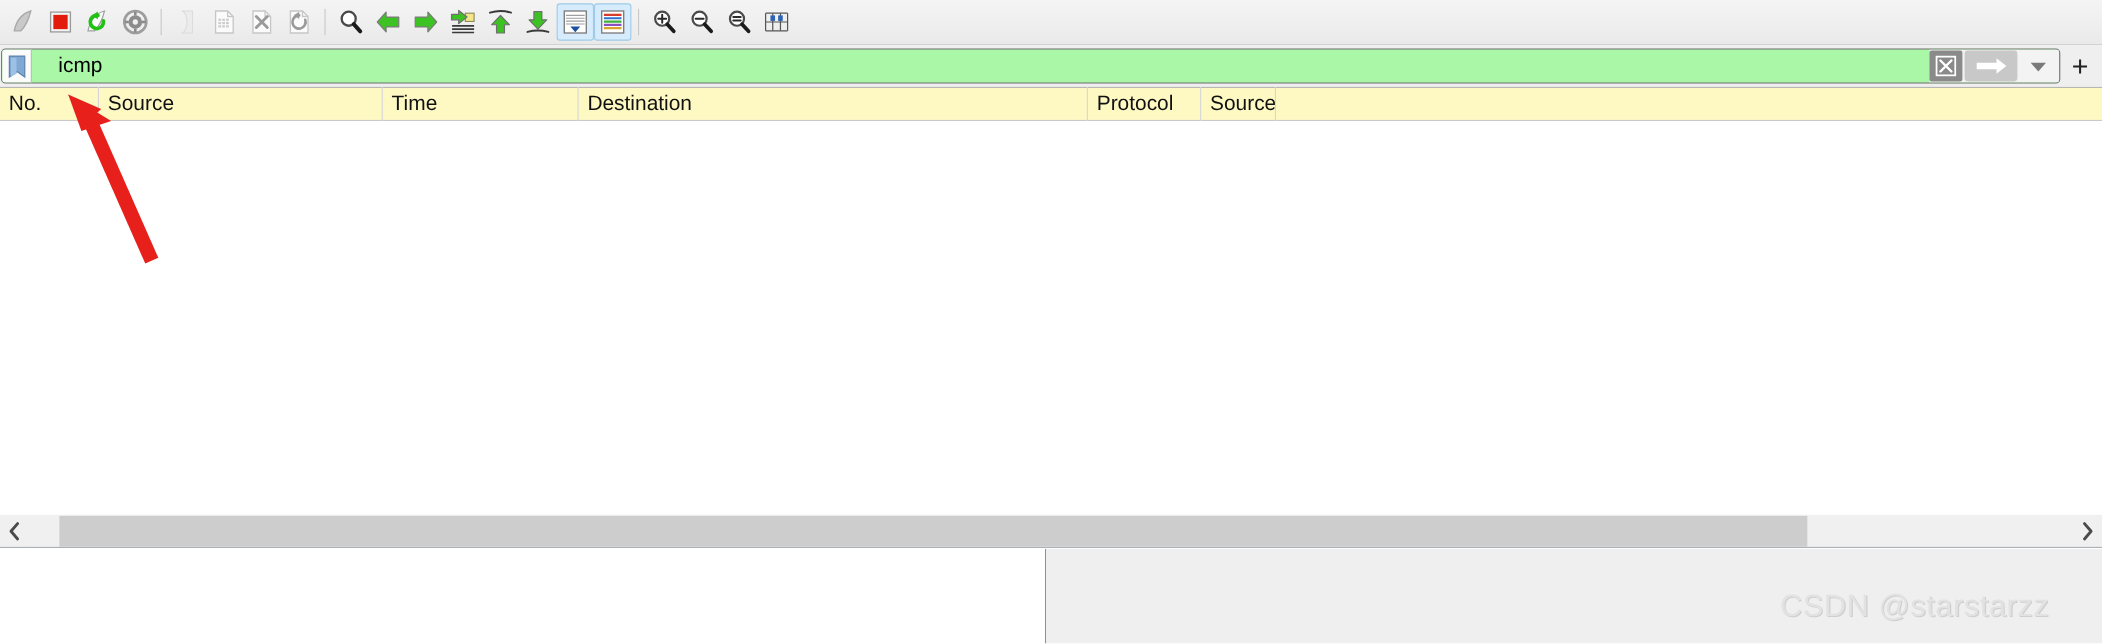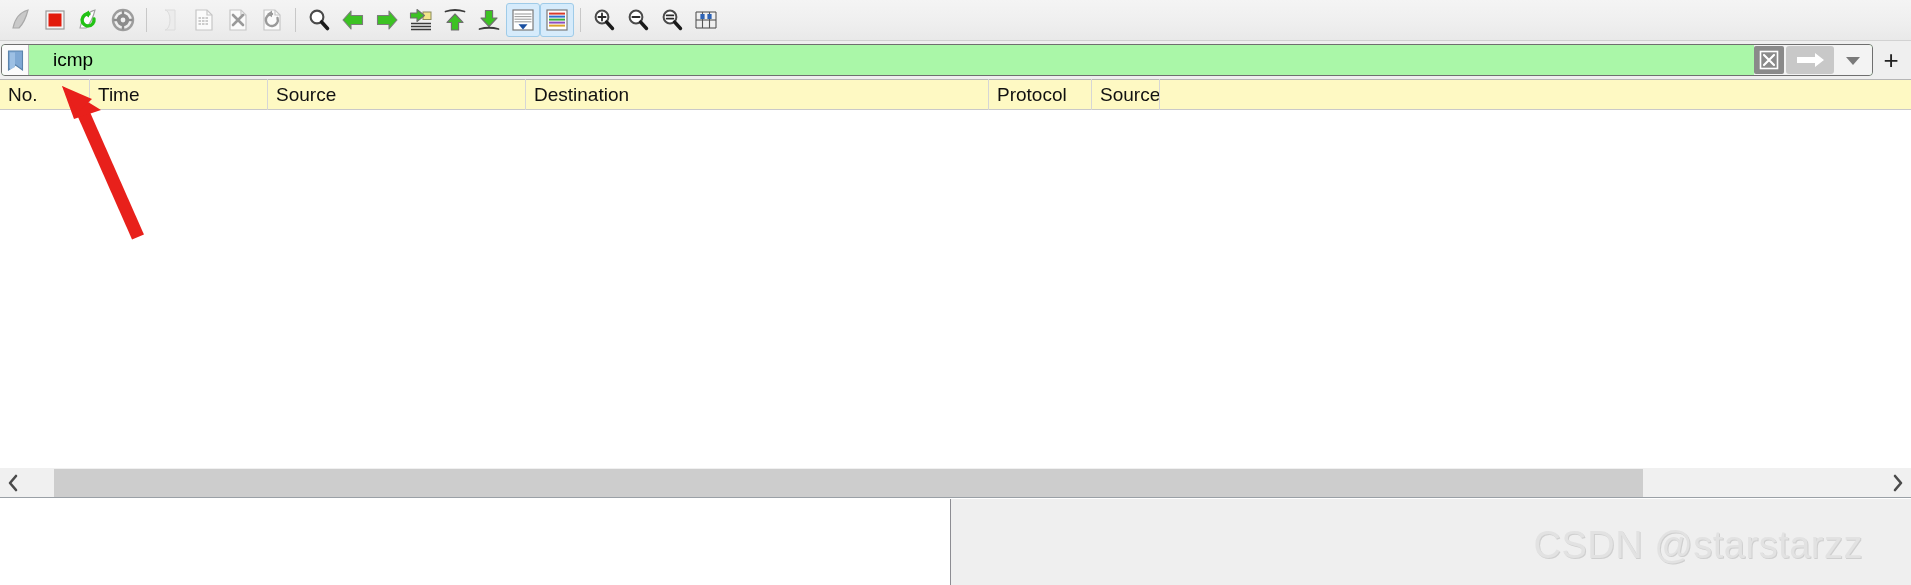--- a/index.html
+++ b/index.html
@@ -183,21 +183,21 @@
     flex: 0 0 auto;
   }
   .pane-bytes {
     flex: 1 1 auto; height: 86px;
     background: #efefef;
     position: relative;
   }
   .watermark {
     position: absolute;
     right: 48px; bottom: 18px;
-    font-size: 38px;
+    font-size: 28px;
     color: #e2e2e2;
     text-shadow: 1px 1px 0 #cfcfcf;
     white-space: nowrap;
     letter-spacing: 0.5px;
     font-family: "Liberation Sans", sans-serif;
   }
 
   
   .annot {
     position: absolute; left: 0; top: 0;
@@ -432,22 +432,22 @@
             <path d="M2 3 L16 3 L9 11 Z" fill="#7a7a7a"></path>
           </svg>
         </div>
       </div>
     </div>
     <div class="plus-btn">+</div>
   </div>
 
   <div class="colheader">
     <div class="col" style="width:90px">No.</div>
+    <div class="col" style="width:258px">Source</div>
     <div class="col" style="width:178px">Time</div>
-    <div class="col" style="width:258px">Source</div>
     <div class="col" style="width:463px">Destination</div>
     <div class="col" style="width:103px">Protocol</div>
     <div class="col" style="width:68px">Source</div>
   </div>
 
   <div class="packetlist"></div>
 
   <div class="hscroll">
     <div class="sc-arrow">
       <svg width="14" height="18" viewBox="0 0 14 18">

